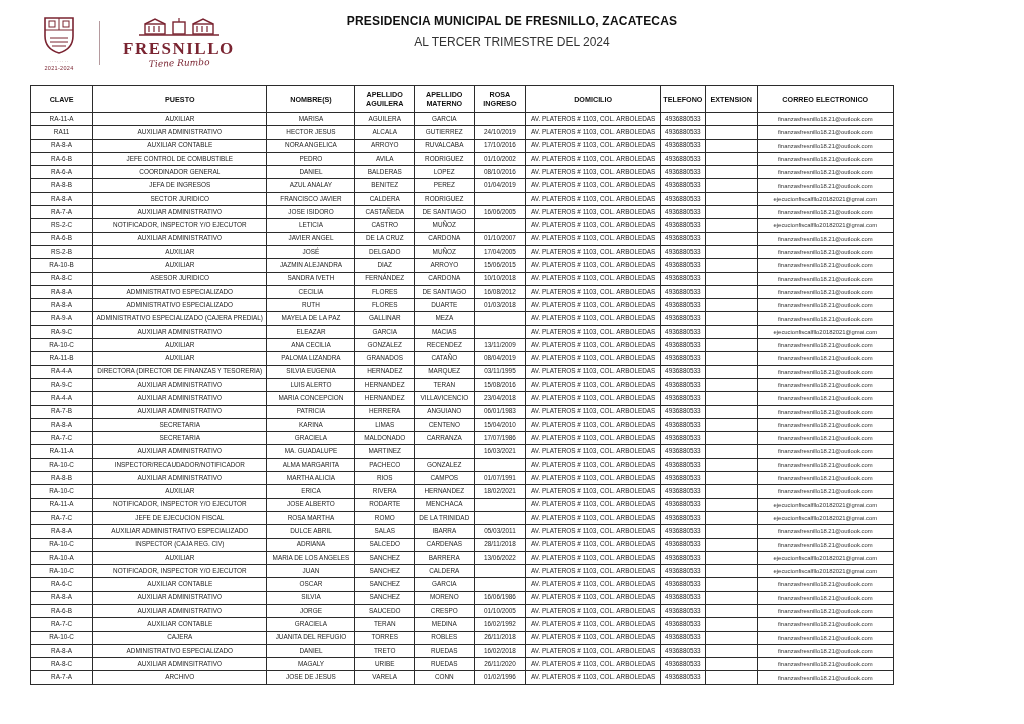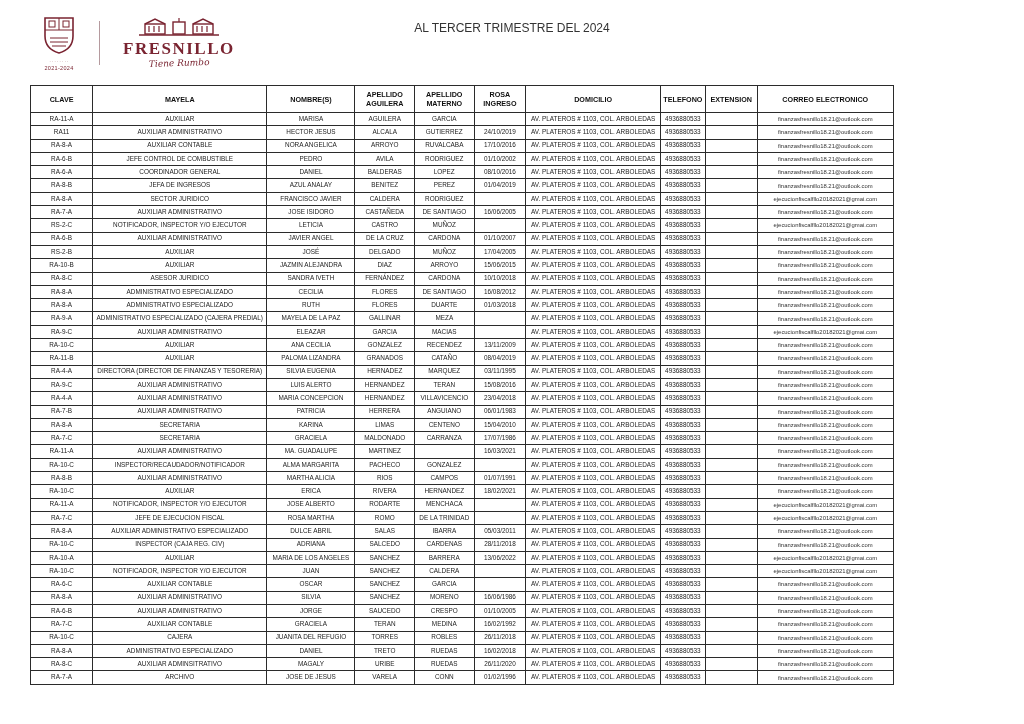--- a/index.html
+++ b/index.html
@@ -71,40 +71,41 @@
         <path d="M66 8 v6 M71 8 v6 M76 8 v6" stroke="#7a2431" stroke-width="1.2"></path>
         <line x1="8" y1="17" x2="88" y2="17" stroke="#7a2431" stroke-width="1.4"></line>
       </svg>
     </span>
     <span class="brand-name">FRESNILLO</span>
     <span class="brand-slogan">Tiene Rumbo</span>
   </div>
 </div>
 
 <div class="doc-header">
+  <div class="doc-title">PRESIDENCIA MUNICIPAL DE FRESNILLO, ZACATECAS</div>
   <div class="doc-period">AL  TERCER TRIMESTRE DEL 2024</div>
 </div>
 
 <table class="dir-table">
   <colgroup>
     <col class="c-clave">
       <col class="c-puesto">
       <col class="c-nombre">
       <col class="c-pat">
       <col class="c-mat">
     <col class="c-fecha">
       <col class="c-dom">
       <col class="c-tel">
       <col class="c-ext">
       <col class="c-mail">
   </colgroup>
   <thead>
     <tr>
         <th>CLAVE</th>
-        <th>MAYELA</th>
+        <th>PUESTO</th>
         <th>NOMBRE(S)</th>
         <th>APELLIDO AGUILERA</th>
         <th>APELLIDO MATERNO</th>
         <th>ROSA INGRESO</th>
         <th>DOMICILIO</th>
         <th>TELEFONO</th>
         <th>EXTENSION</th>
         <th>CORREO ELECTRONICO</th>
       </tr>
   </thead>

